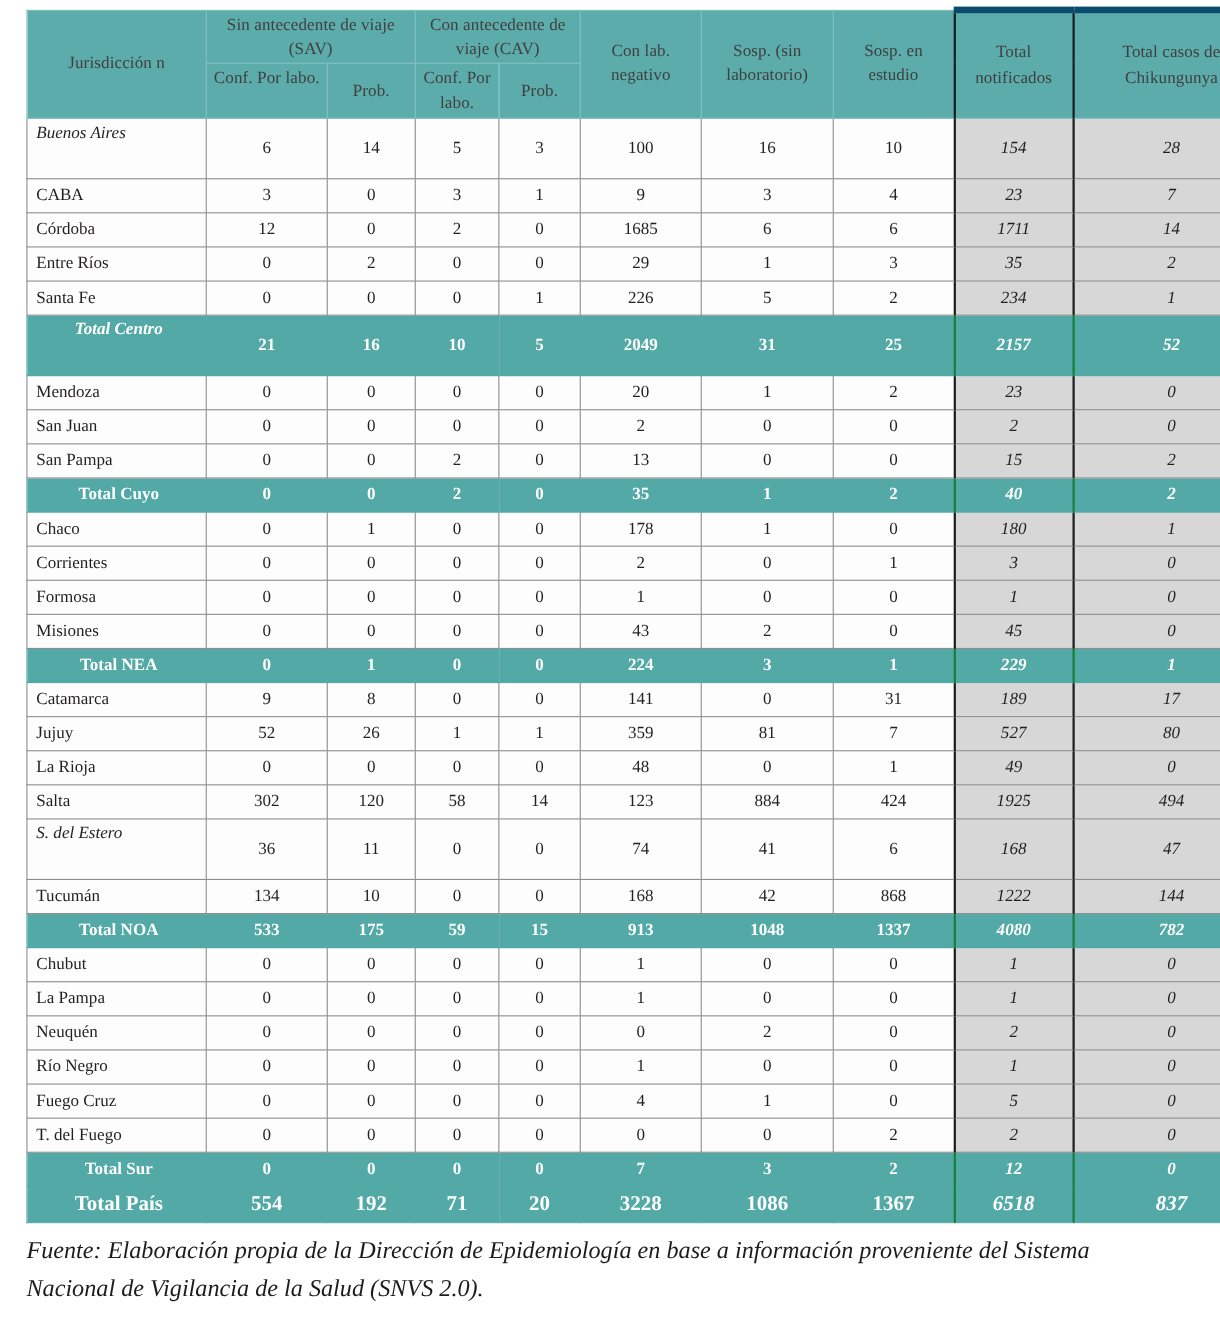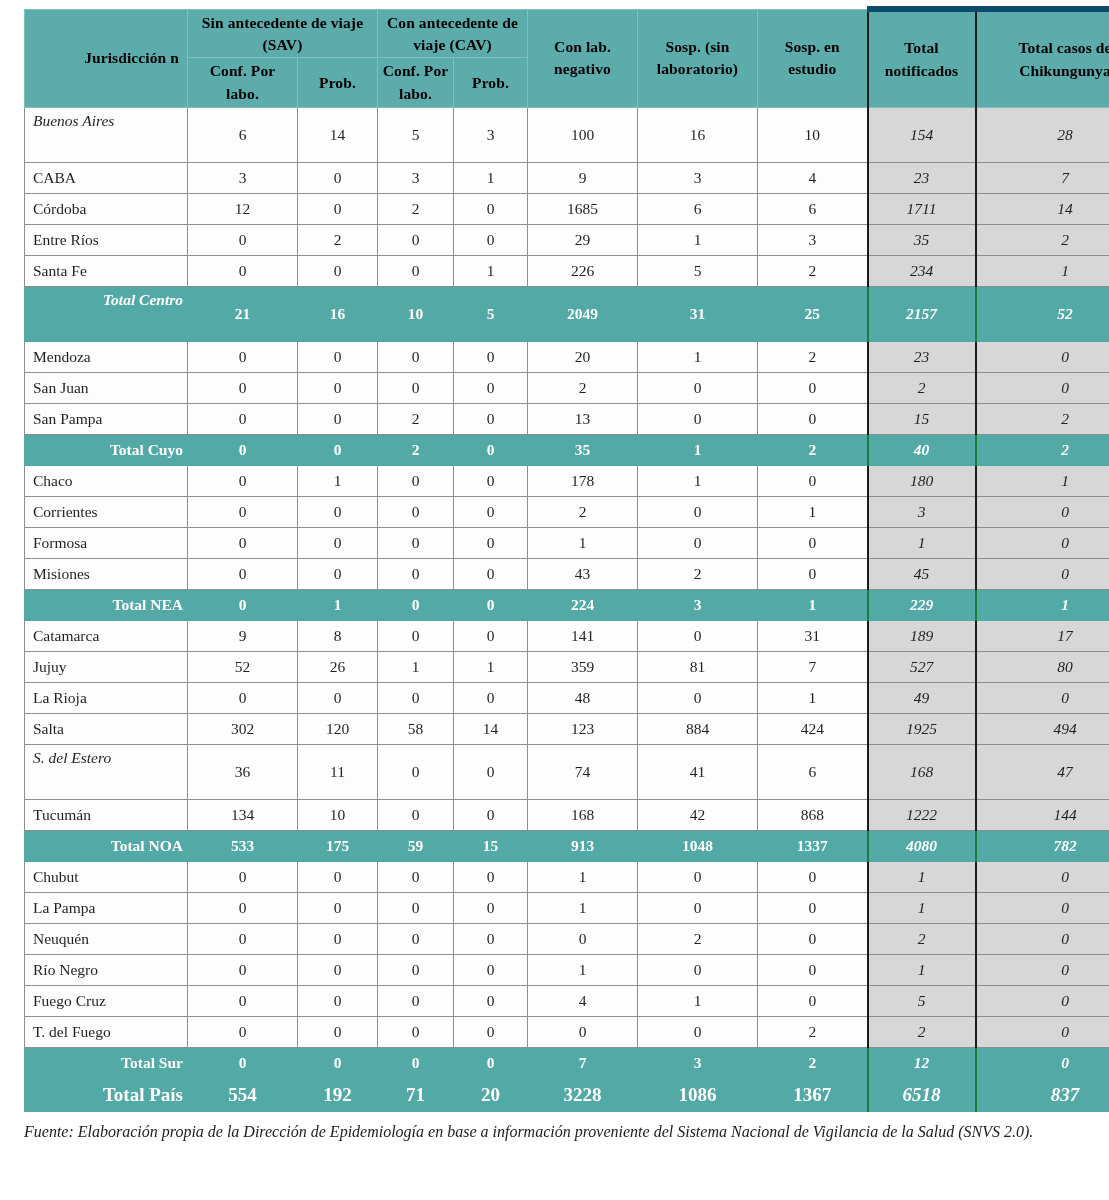--- a/index.html
+++ b/index.html
@@ -42,28 +42,28 @@
     border: 1px solid #8d8d8d;
     font-size: 15.5px;
     line-height: 1.45;
     padding: 2px 4px;
     vertical-align: middle;
     color: #231f20;
   }
   
   thead th {
     background: #5bacab;
-    color: #000000;
-    font-weight: bold;
+    color: #404040;
+    font-weight: normal;
     text-align: center;
     border-color: #7fc0bf;
     letter-spacing: 0.1px;
   }
   thead th.juris-cell {
-    text-align: right;
+    text-align: center;
     padding: 0 8px;
   }
   thead th.grp {
     padding-bottom: 1px;
   }
   thead th.sub {
     vertical-align: top;
     padding-top: 2px;
   }
   thead th.sub-prob {
@@ -92,34 +92,34 @@
 
   tbody tr.total-row td {
     background: #52a9a6;
     color: #ffffff;
     font-weight: bold;
     border-color: #52a9a6;
   }
   tbody tr.total-row td.shaded { background: #52a9a6; }
   tbody tr.total-row td.heavy-left  { border-left: 2px solid #15803d; }
   tbody tr.total-row td.heavy-right { border-right: 2px solid #1c1c1c; }
-  tbody tr.total-row td.juris { text-align: right; }
+  tbody tr.total-row td.juris { text-align: center; }
 
   tbody tr.tall td { height: 50px; }
   tbody tr.tall td.juris { vertical-align: top; padding-top: 2px; font-style: italic; }
 
   tbody tr.total-row.pais td { font-size: 19px; }
 
   
   .source-note {
     width: 1035px;
     margin-top: 8px;
     font-family: "Liberation Serif", "DejaVu Serif", serif;
     font-style: italic;
-    font-size: 16px;
+    font-size: 22px;
     line-height: 1.55;
     color: #1c1c1c;
   }
 </style>
 </head>
 <body>
 
 <div class="page">
 
   <table class="data-table">

